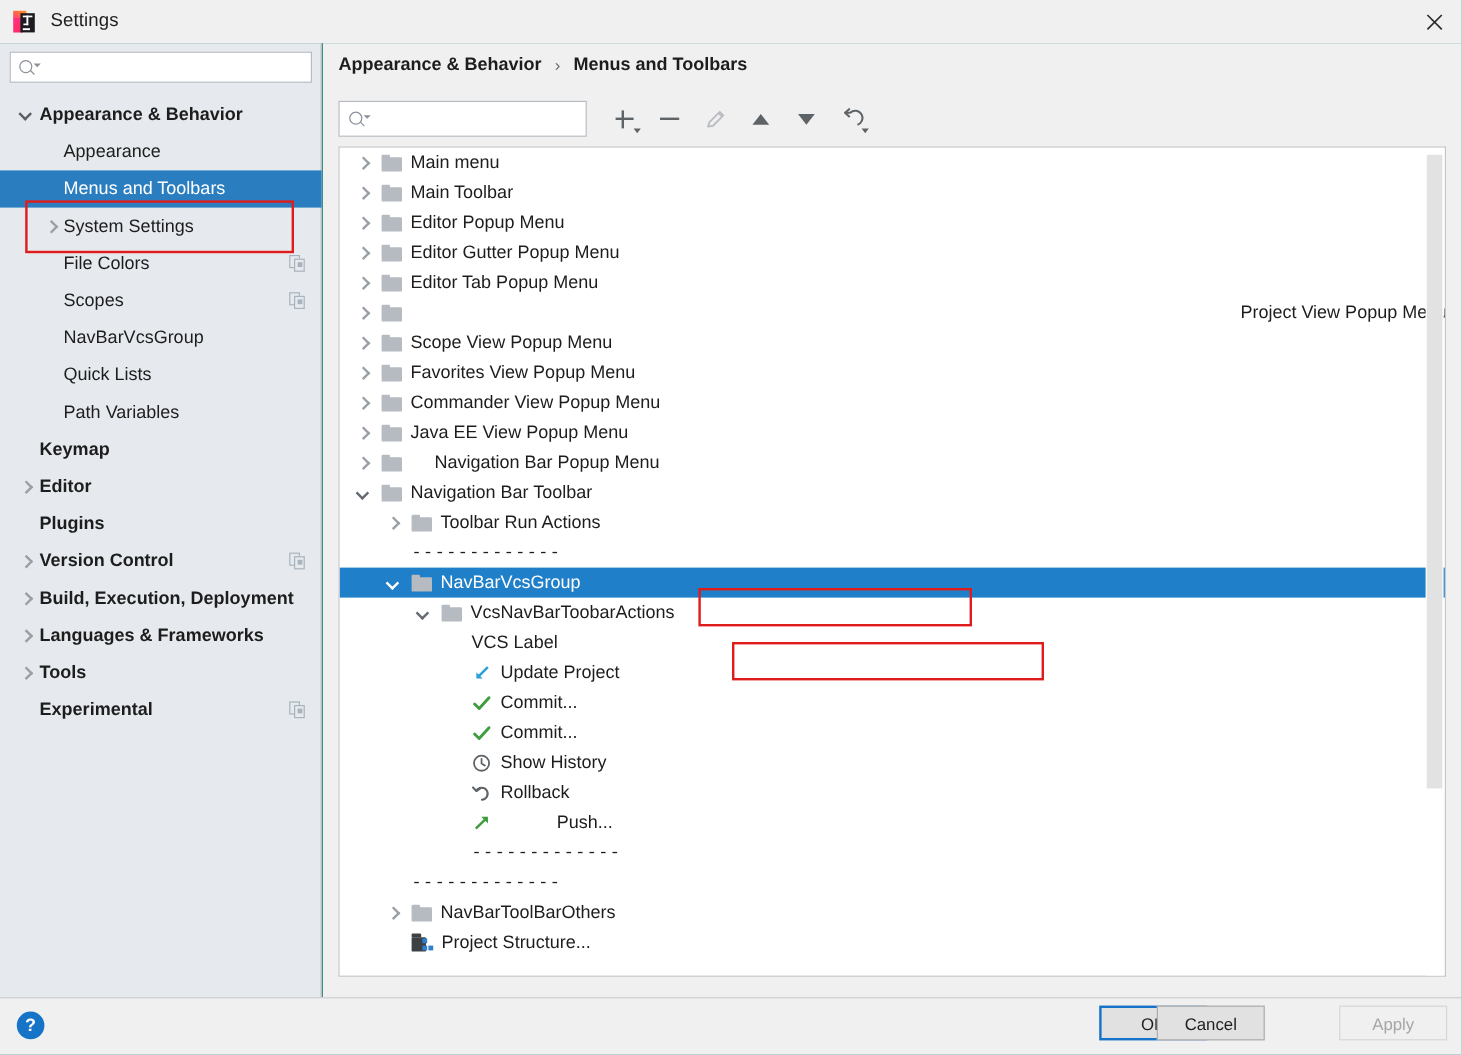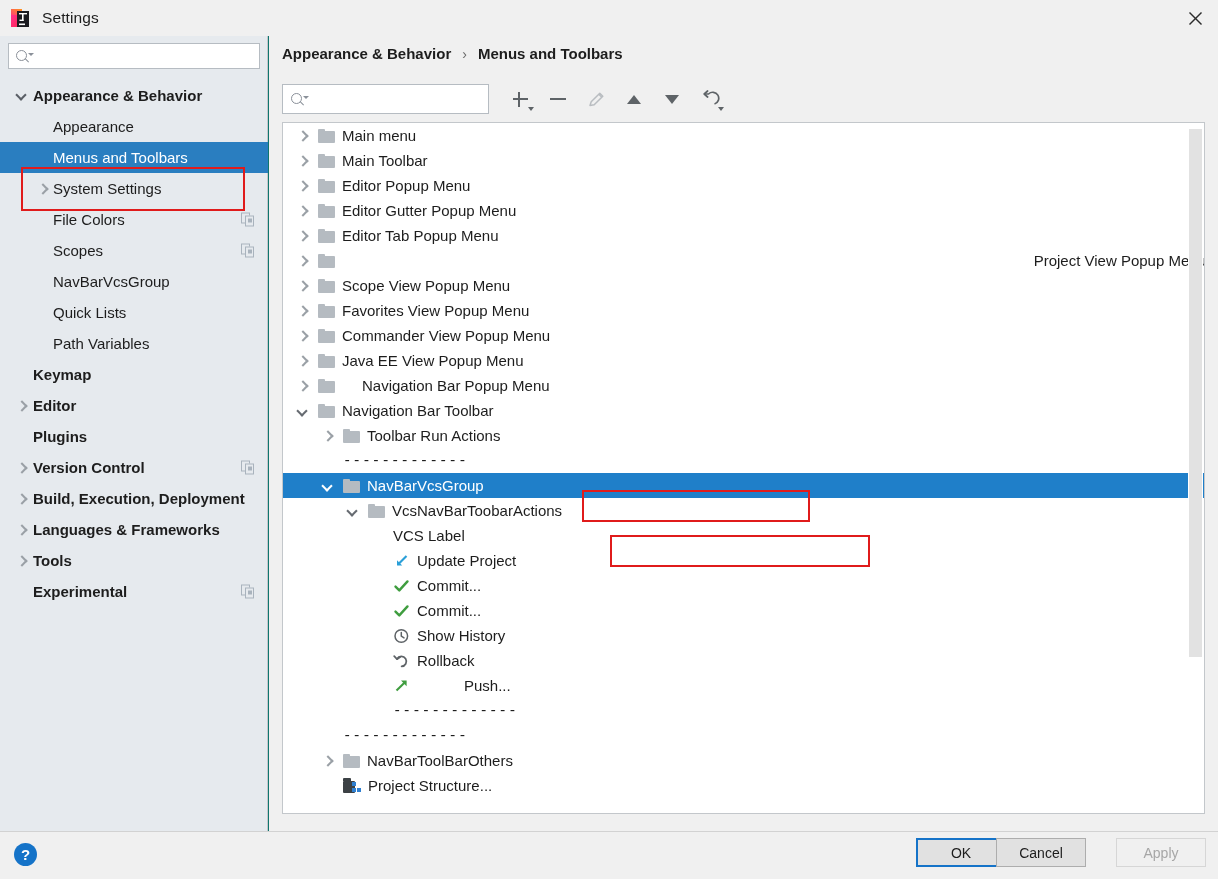--- a/index.html
+++ b/index.html
@@ -214,21 +214,21 @@
     border-radius: 50%; background: #1573c8; color: #ffffff;
     display: flex; align-items: center; justify-content: center;
     font-size: 15px; font-weight: bold; cursor: pointer;
   }
   .btn {
     position: absolute; top: 838px; height: 29px; width: 90px;
     font-size: 14px; display: flex; align-items: center; justify-content: center;
     background: #e1e1e1; border: 1px solid #adadad; color: #1d1d1d; cursor: pointer;
   }
   .btn.ok { left: 916px; border: 2px solid #1573c8; background: #e1e1e1; }
-  .btn.cancel { left: 996px; }
+  .btn.cancel { left: 964px; }
   .btn.apply { left: 1116px; background: #f0f0f0; border-color: #d6d6d6; color: #a6a6a6; cursor: default; }
 </style>
 </head>
 <body>
 
 <div class="window">
 
   <div class="titlebar">
     <div class="app-icon">
       <svg width="20" height="20" viewBox="0 0 20 20">

